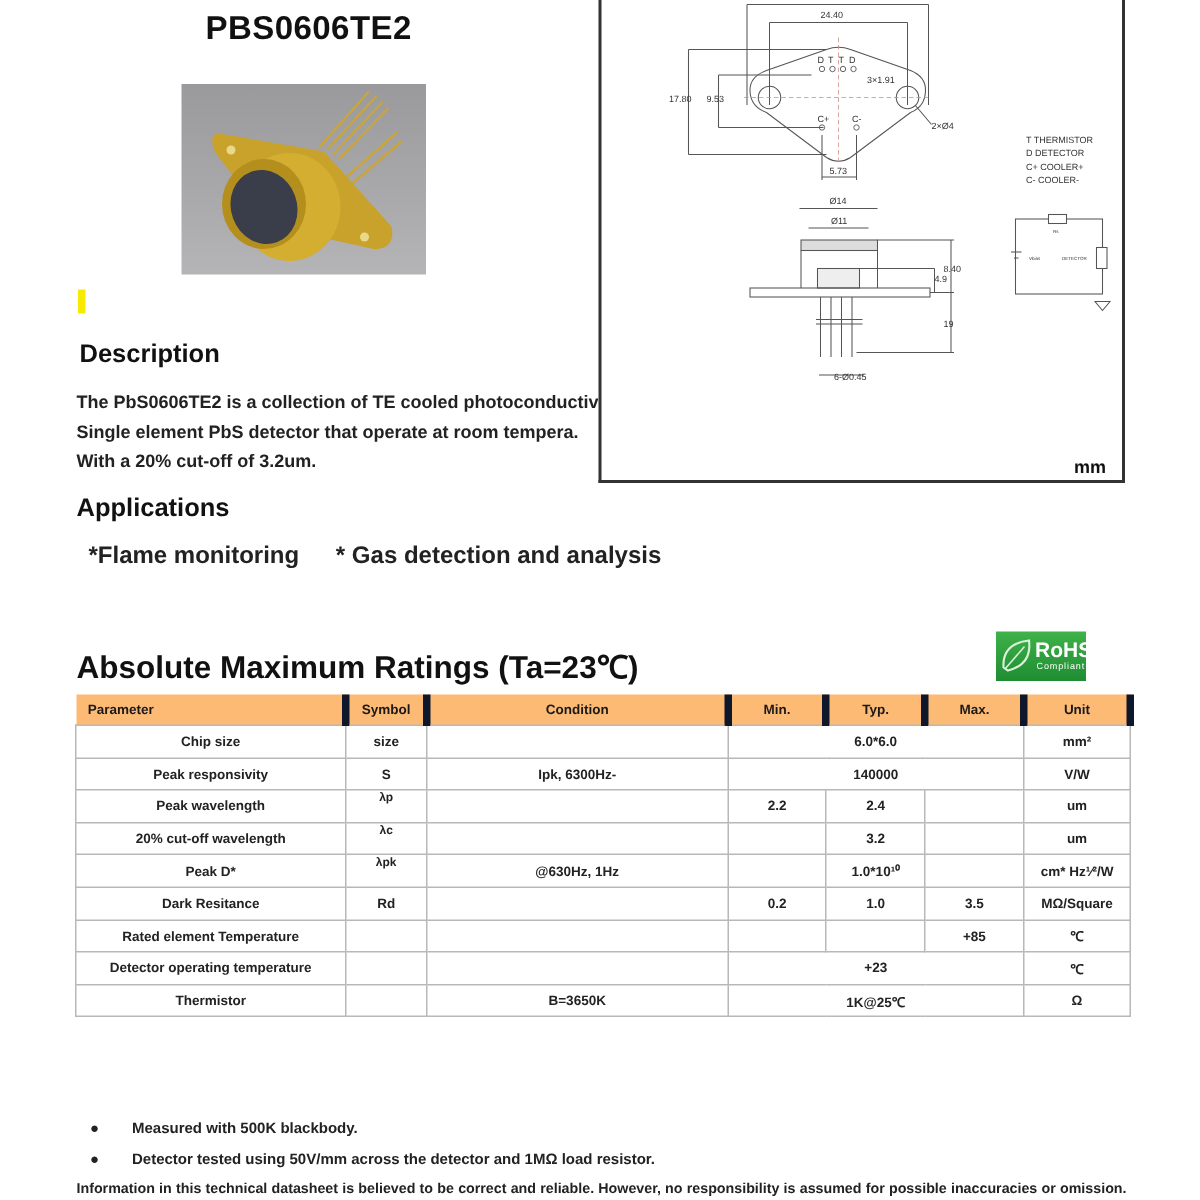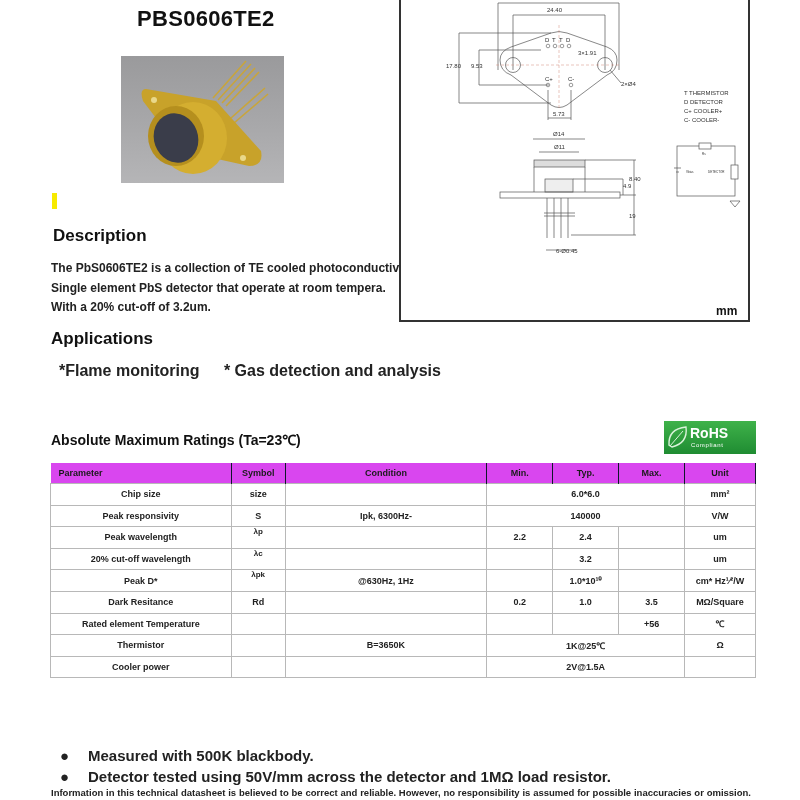--- a/index.html
+++ b/index.html
@@ -6,31 +6,31 @@
   body { width:800px; height:800px; position:relative; overflow:hidden; font-family:"Liberation Sans", sans-serif; color:#111; }
   .title { position:absolute; left:137px; top:6px; font-size:22px; font-weight:bold; letter-spacing:0.3px; }
   .photo { position:absolute; left:121px; top:56px; width:163px; height:127px; background:linear-gradient(180deg,#9a9a9c 0%,#a8a8aa 55%,#b5b5b7 100%); overflow:hidden; }
   .yellow-mark { position:absolute; left:52px; top:193px; width:5px; height:16px; background:#f7ea00; }
   .h2 { position:absolute; font-size:17px; font-weight:bold; }
   .para { position:absolute; left:51px; top:259px; width:360px; font-size:12px; font-weight:bold; line-height:19.5px; color:#222; }
   .apps { position:absolute; left:59px; top:362px; font-size:16px; font-weight:bold; color:#222; }
   .apps span { margin-right:20px; }
   .drawing-box { position:absolute; left:399px; top:-5px; width:347px; height:325px; border:2px solid #333; border-top:none; background:#fff; }
   .mm { position:absolute; left:315px; top:285px; font-size:12px; font-weight:bold;margin-top:24px; }
-  .abs-title { position:absolute; left:51px; top:430px; font-size:14px; font-weight:bold; }
-  .rohs { position:absolute; left:664px; top:421px; width:92px; height:33px; background:linear-gradient(180deg,#3fb24a,#1f8c32); border-radius:0; color:#fff; }
+  .abs-title { position:absolute; left:51px; top:430px; font-size:21px; font-weight:bold; }
+  .rohs { position:absolute; left:664px; top:421px; width:60px; height:33px; background:linear-gradient(180deg,#3fb24a,#1f8c32); border-radius:0; color:#fff; }
   .rohs .t1 { position:absolute; left:26px; top:4px; font-size:14px; font-weight:bold; }
   .rohs .t2 { position:absolute; left:27px; top:21px; font-size:6px; letter-spacing:0.6px; }
   table.spec { position:absolute; left:50px; top:463px; width:706px; border-collapse:collapse; font-size:9px; font-weight:bold; color:#222; }
-  table.spec th { background:#d946ef; color:#1a1a1a; height:20px; font-weight:bold; border-right:1px solid #0f172a; padding:0 8px; }
+  table.spec th { background:#fdba74; color:#1a1a1a; height:20px; font-weight:bold; border-right:5px solid #0f172a; padding:0 8px; }
   table.spec td { height:20.6px; border:1px solid #b8b8b8; padding:0 8px; text-align:center; }
   table.spec td.param { text-align:center; }
   table.spec th.param { text-align:left; }
   .sym-small { font-size:8px; vertical-align:-3px; }
-  .notes { position:absolute; left:60px; font-size:15px; font-weight:bold; color:#222; }
+  .notes { position:absolute; left:60px; font-size:10px; font-weight:bold; color:#222; }
   .notes .b { display:inline-block; width:28px; }
   .disclaimer { position:absolute; left:51px; top:787px; width:700px; font-size:9.5px; font-weight:bold; text-align:justify; text-align-last:justify; color:#222; }
   svg text { font-family:"Liberation Sans", sans-serif; }
 </style>
 </head>
 <body>
 
 <div class="title">PBS0606TE2</div>
 
 <div class="photo">
@@ -246,37 +246,37 @@
       <td>1.0</td>
       <td>3.5</td>
       <td>MΩ/Square</td>
     </tr>
     <tr>
       <td class="param">Rated element Temperature</td>
       <td></td>
       <td></td>
       <td></td>
       <td></td>
-      <td>+56</td>
+      <td>+85</td>
+      <td>℃</td>
+    </tr>
+    <tr>
+      <td class="param">Detector operating temperature</td>
+      <td></td>
+      <td></td>
+      <td colspan="3">+23</td>
       <td>℃</td>
     </tr>
     <tr>
       <td class="param">Thermistor</td>
       <td></td>
       <td>B=3650K</td>
       <td colspan="3">1K@25℃</td>
       <td>Ω</td>
     </tr>
-    <tr>
-      <td class="param">Cooler power</td>
-      <td></td>
-      <td></td>
-      <td colspan="3">2V@1.5A</td>
-      <td></td>
-    </tr>
   </tbody>
 </table>
 
 <div class="notes" style="top:747px;">
   <span class="b">●</span><span>Measured with 500K blackbody.</span>
 </div>
 <div class="notes" style="top:768px;">
   <span class="b">●</span><span>Detector tested using 50V/mm across the detector and 1MΩ load resistor.</span>
 </div>
 

